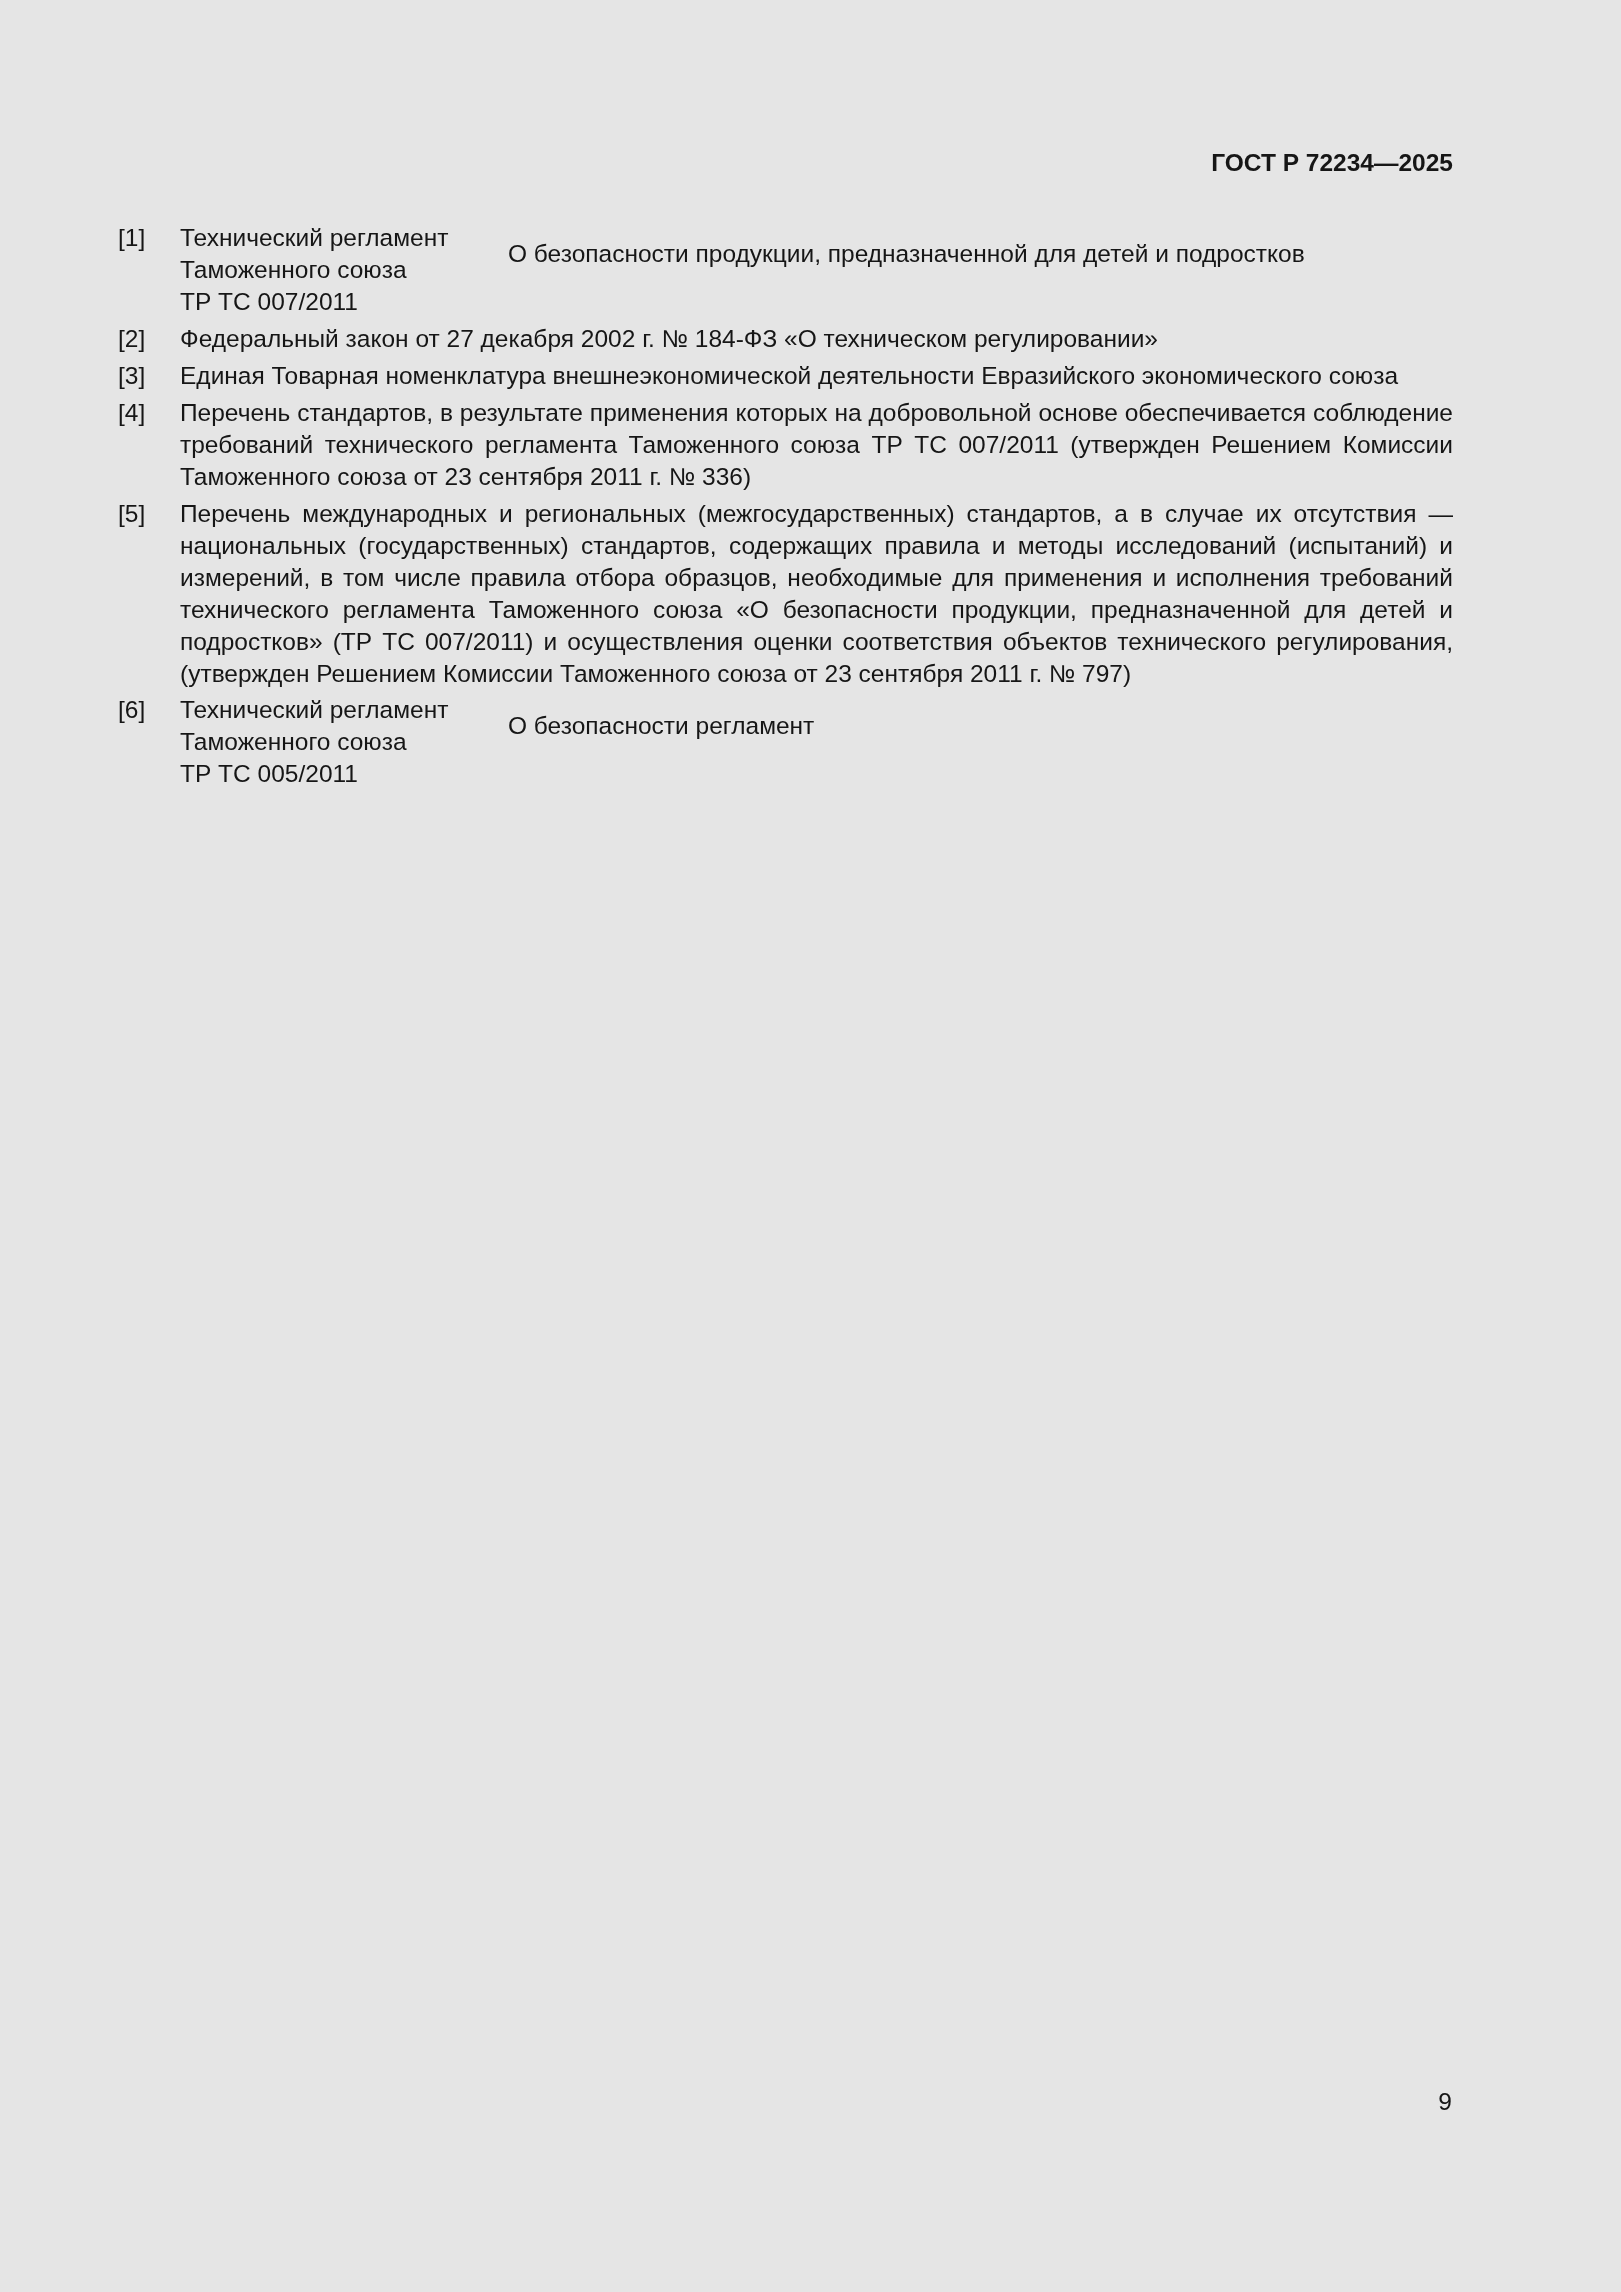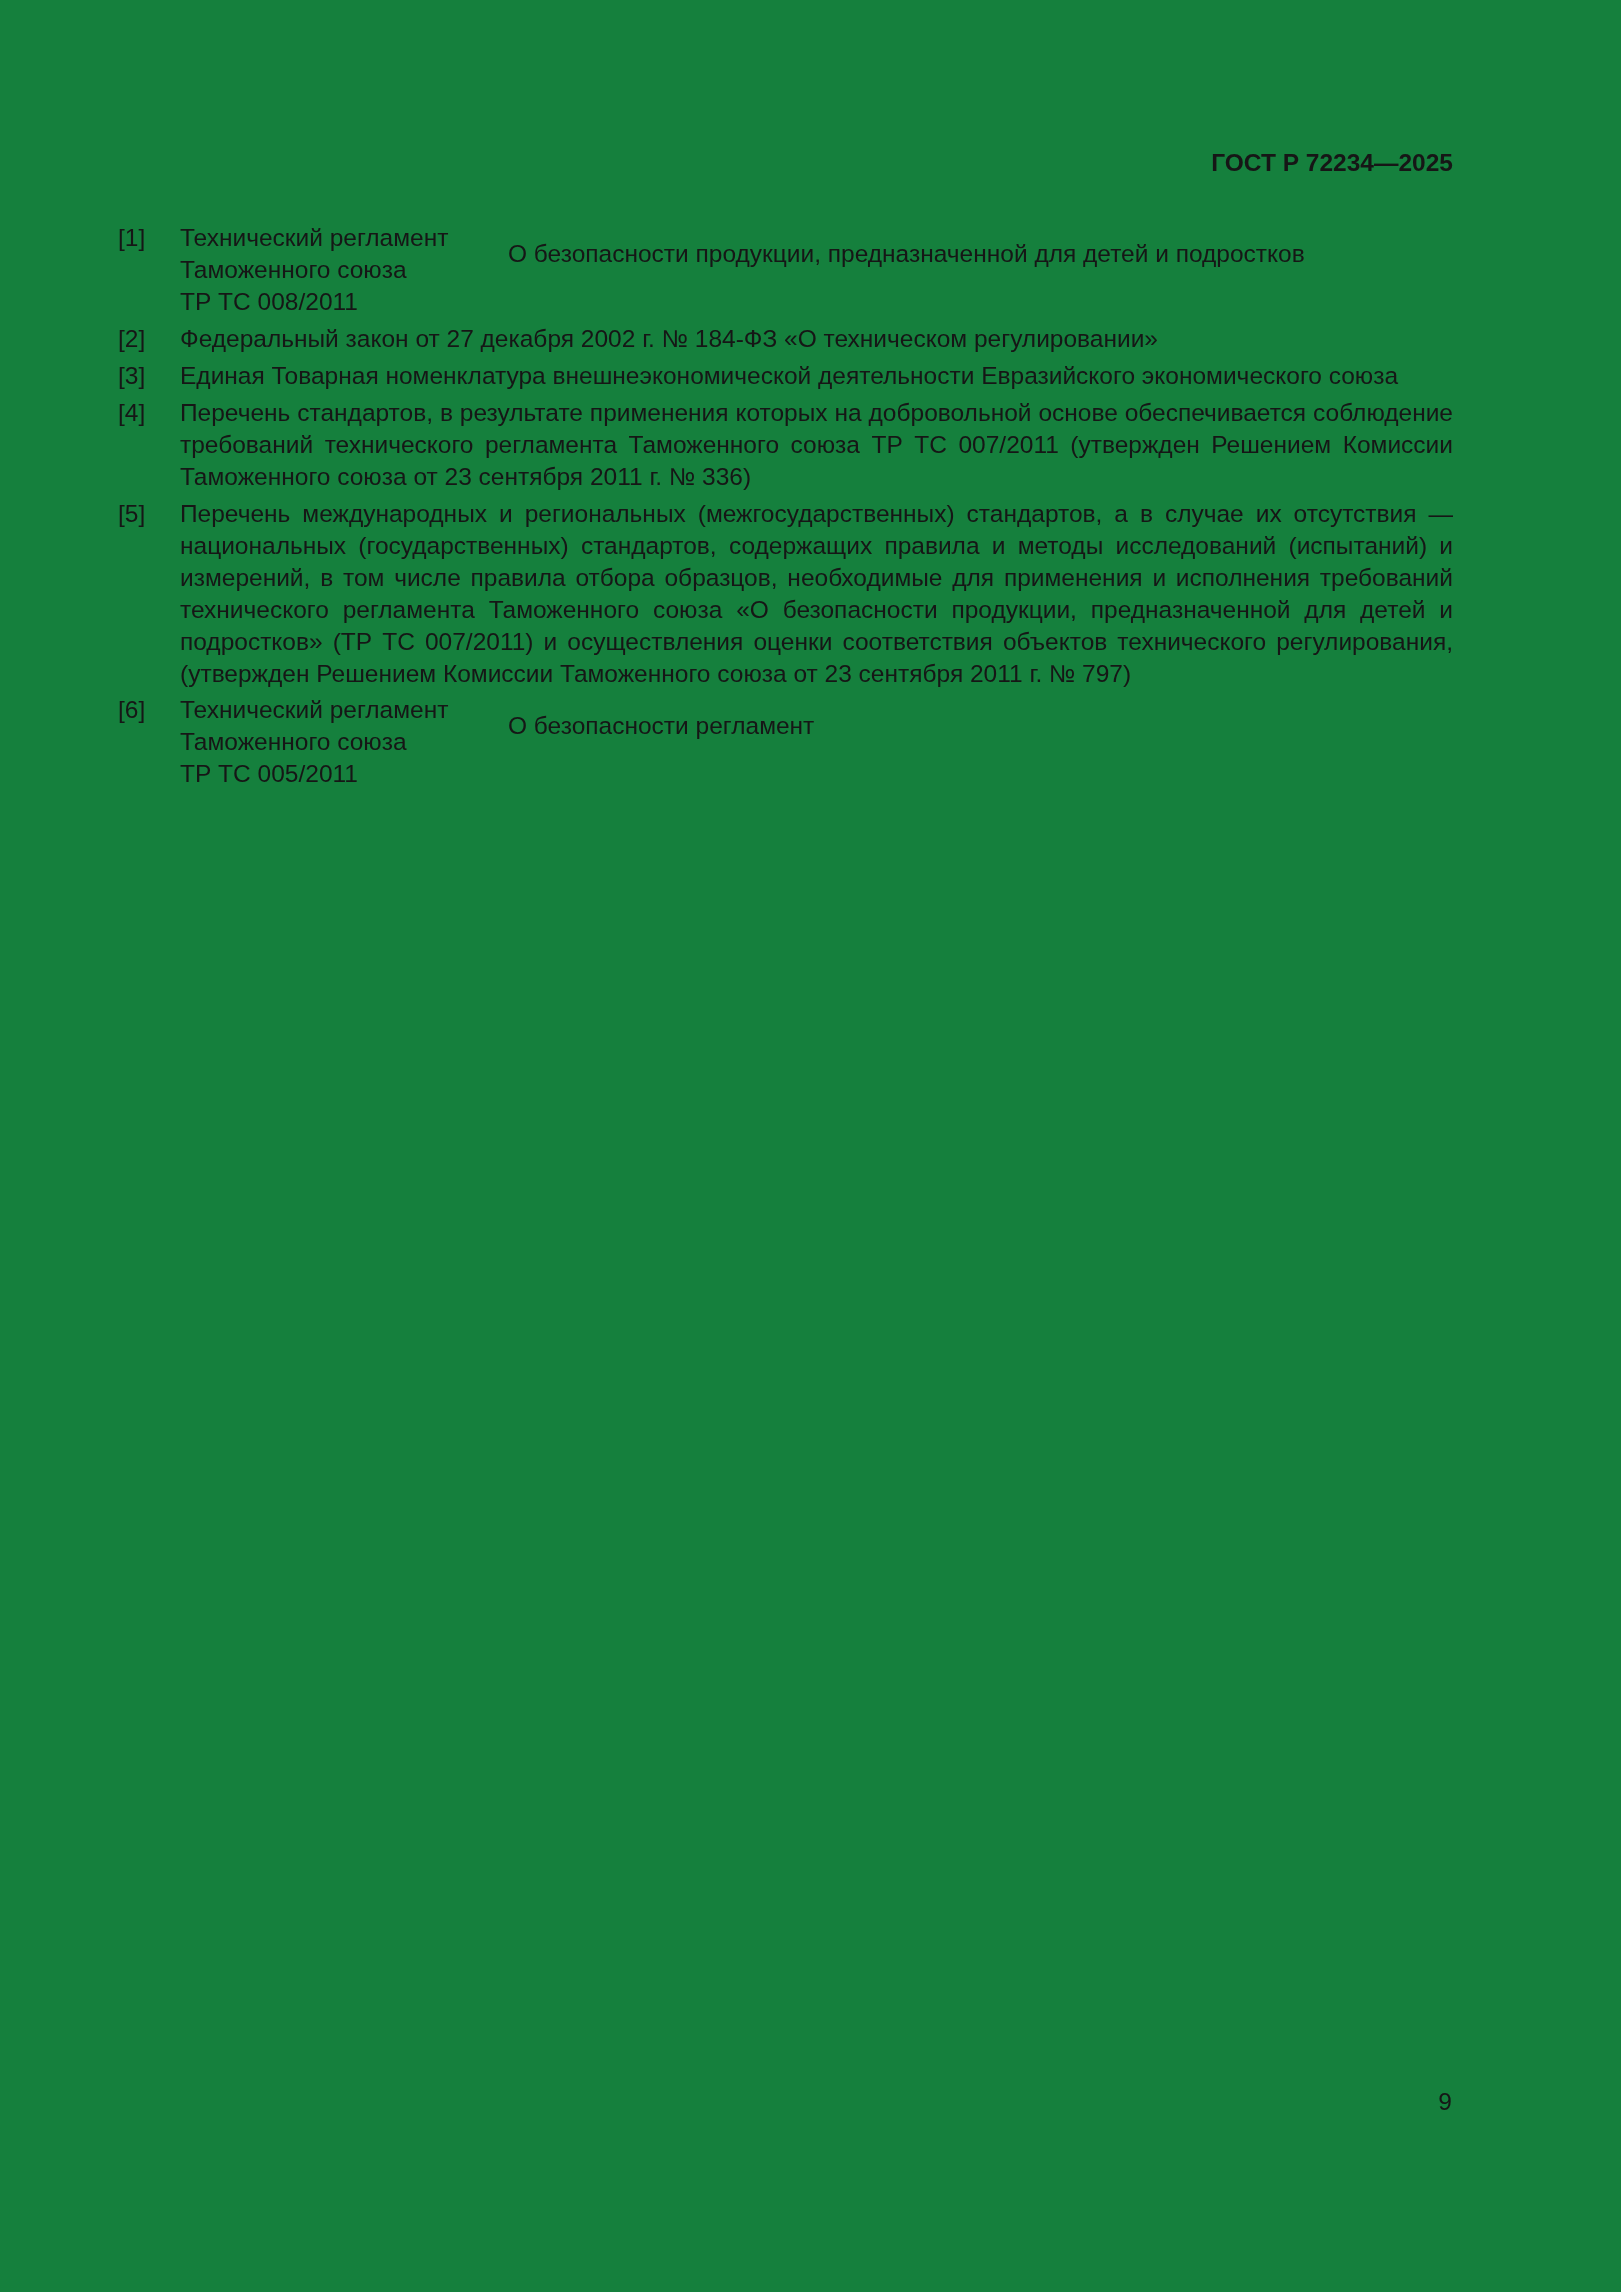--- a/index.html
+++ b/index.html
@@ -1,21 +1,21 @@
 <!DOCTYPE html>
 <html><head>
 <meta charset="utf-8">
 <style>
   * { margin: 0; padding: 0; box-sizing: border-box; }
   html, body { background: #ffffff; }
   .page {
     position: relative;
     width: 1621px;
     height: 2293px;
-    background: #15803d;
+    background: #e5e5e5;
     font-family: "Liberation Sans", sans-serif;
     color: #161616;
     overflow: hidden;
   }
   .content {
     position: absolute;
     left: 118px;
     top: 147px;
     width: 1335px;
   }
@@ -75,21 +75,21 @@
 
     <div class="doc-header">ГОСТ Р 72234—2025</div>
 
 
     <div class="ref">
       <div class="ref-num">[1]</div>
       <div class="ref-body two-col">
         <div class="ref-title-col">
           <div>Технический регламент</div>
           <div>Таможенного союза</div>
-          <div>ТР ТС 008/2011</div>
+          <div>ТР ТС 007/2011</div>
         </div>
         <div class="ref-desc-col">О безопасности продукции, предназначенной для детей и подростков</div>
       </div>
     </div>
 
     <div class="ref">
       <div class="ref-num">[2]</div>
       <div class="ref-body">Федеральный закон от 27 декабря 2002 г. № 184-ФЗ «О техническом регулировании»</div>
     </div>
 

